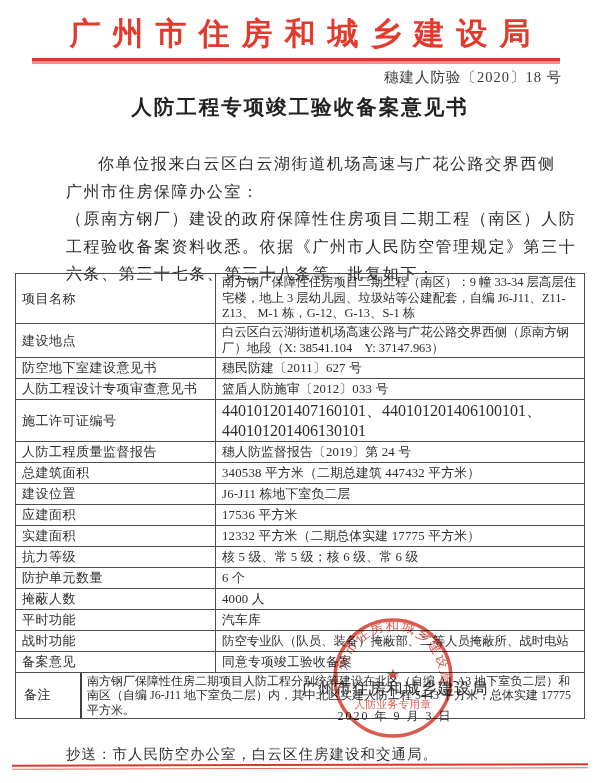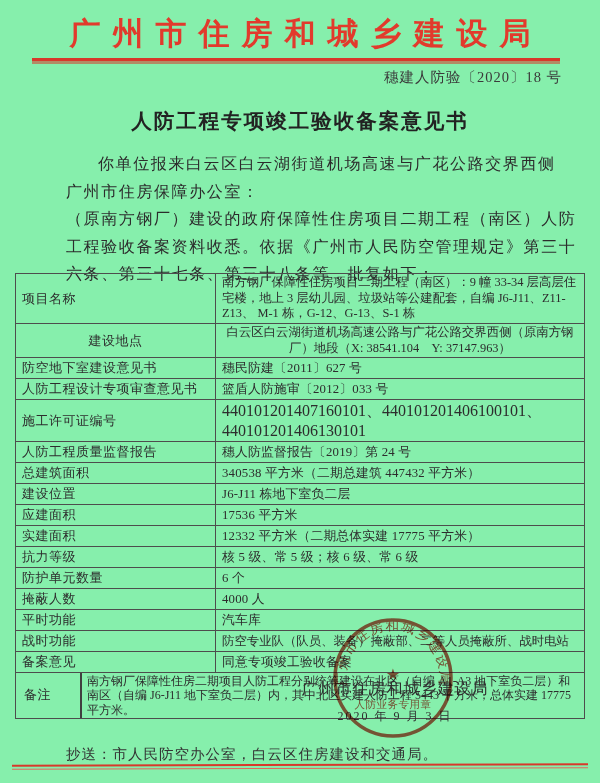--- a/index.html
+++ b/index.html
@@ -1,59 +1,59 @@
 <!DOCTYPE html>
 <html><head>
 <meta charset="utf-8">
 <style>
   * { margin:0; padding:0; box-sizing:border-box; }
   html,body { background:#e9e9e9; }
   .page {
     position:relative; width:600px; height:783px; margin:0 auto;
-    background:#86efac; overflow:hidden;
+    background:#ffffff; overflow:hidden;
     font-family:"Liberation Serif","DejaVu Serif",serif;
     color:#2e2e2e;
   }
   
   .agency-title {
     position:absolute; top:13px; left:0; width:600px;
     text-align:center; font-size:31px; font-weight:bold;
     color:#e23a2c; letter-spacing:12px; text-indent:12px;
     white-space:nowrap;
   }
   .red-rule-top {
     position:absolute; top:58px; left:32px; width:528px; height:2.5px;
     background:#d8382b; box-shadow:0 3px 0 rgba(216,56,43,.55);
   }
   .doc-number {
     position:absolute; top:68px; right:38px;
     font-size:14.5px; color:#3a3a3a; letter-spacing:1px; white-space:nowrap;
   }
   .doc-title {
-    position:absolute; top:107px; left:0; width:600px; text-align:center;
+    position:absolute; top:93px; left:0; width:600px; text-align:center;
     font-size:20.5px; font-weight:bold; color:#222; letter-spacing:2px;
     white-space:nowrap;
   }
   
   .body-block { position:absolute; top:150px; left:66px; width:506px;
     font-size:16px; line-height:27.5px; color:#2c2c2c; }
   .body-line { white-space:nowrap; letter-spacing:1.6px; }
   .body-line.indent { text-indent:2em; }
   
   .filing-table {
     position:absolute; top:273px; left:15px; width:570px;
     border-collapse:collapse; table-layout:fixed;
     font-size:13px; color:#2d2d2d;
   }
   .filing-table td { border:1px solid #4d4d4d; padding:1px 6px; vertical-align:middle; overflow:hidden; }
   .filing-table .lbl { width:200px; letter-spacing:.5px; }
   .filing-table .val { font-size:12.8px; letter-spacing:.2px; }
   .filing-table tr { height:21px; }
   .filing-table tr.r0 { height:50px; }
-  .filing-table tr.r1 { height:33px;text-align:center; }
+  .filing-table tr.r1 { height:33px; }
   .filing-table tr.r0 .val, .filing-table tr.r1 .val { font-size:12.4px; line-height:15.6px; letter-spacing:0; }
   .filing-table tr.r4 .val { font-size:16px; letter-spacing:0; }
   .filing-table tr.r14 .val { font-size:12.4px; letter-spacing:0; }
   .remark-row { height:29px; }
   .remark-cell { padding:0 !important; }
   .remark-flex { display:flex; align-items:stretch; height:100%; }
   .remark-label { flex:0 0 66px; display:flex; align-items:center; justify-content:flex-start;
     padding-left:8px; border-right:2px solid #404040; letter-spacing:.5px; }
   .remark-text { flex:1; padding:1px 5px; font-size:12px; line-height:14.2px; letter-spacing:0; }
   

